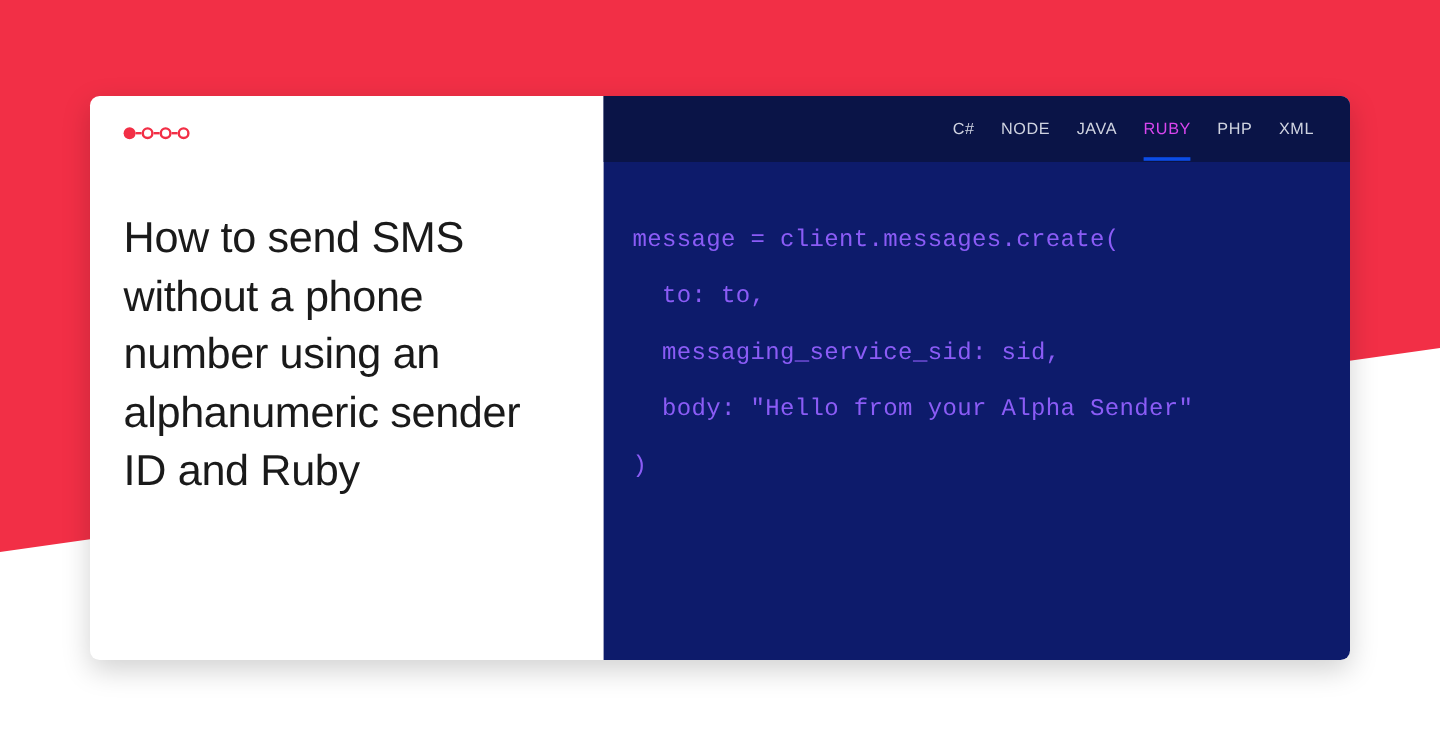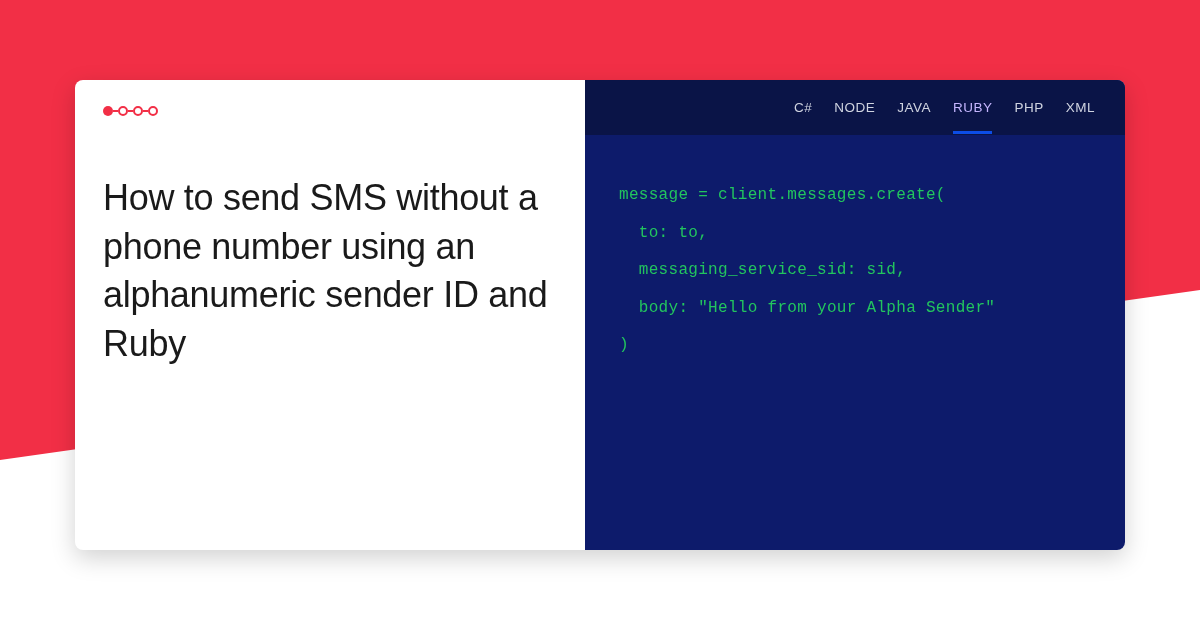--- a/index.html
+++ b/index.html
@@ -26,21 +26,21 @@
       width: 1050px;
       height: 470px;
       background: #fff;
       border-radius: 8px;
       box-shadow: 0 8px 24px rgba(0,0,0,0.18);
       display: flex;
       overflow: hidden;
       z-index: 2;
     }
     .card-left {
-      width: 510px;
+      width: 428px;
       flex-shrink: 0;
       padding: 24px 28px 0 28px;
       display: flex;
       flex-direction: column;
     }
     .logo-dots {
       display: flex;
       align-items: center;
       margin-top: 2px;
     }
@@ -87,29 +87,29 @@
       color: #cfd3e0;
       font-size: 13.5px;
       letter-spacing: 0.5px;
       font-weight: 400;
       cursor: pointer;
       padding: 18px 0 16px 0;
       border-bottom: 3px solid transparent;
     }
     .tab.active {
       border-bottom-color: #0c4de6;
-      color: #c4b5fd;
+      color: #d946ef;
     }
     .code-area {
       flex: 1;
-      padding: 42px 18px 0 34px;
+      padding: 42px 18px 0 24px;
       font-family: 'Menlo','Consolas','Courier New',monospace;
-      font-size: 16px;
+      font-size: 20px;
       line-height: 2.35;
-      color: #22c55e;
+      color: #8b5cf6;
       white-space: pre;
       letter-spacing: 0.3px;
     }
   </style>
 </head>
 <body>
 
 <div class="bg-red"></div>
 
 <div class="card">

